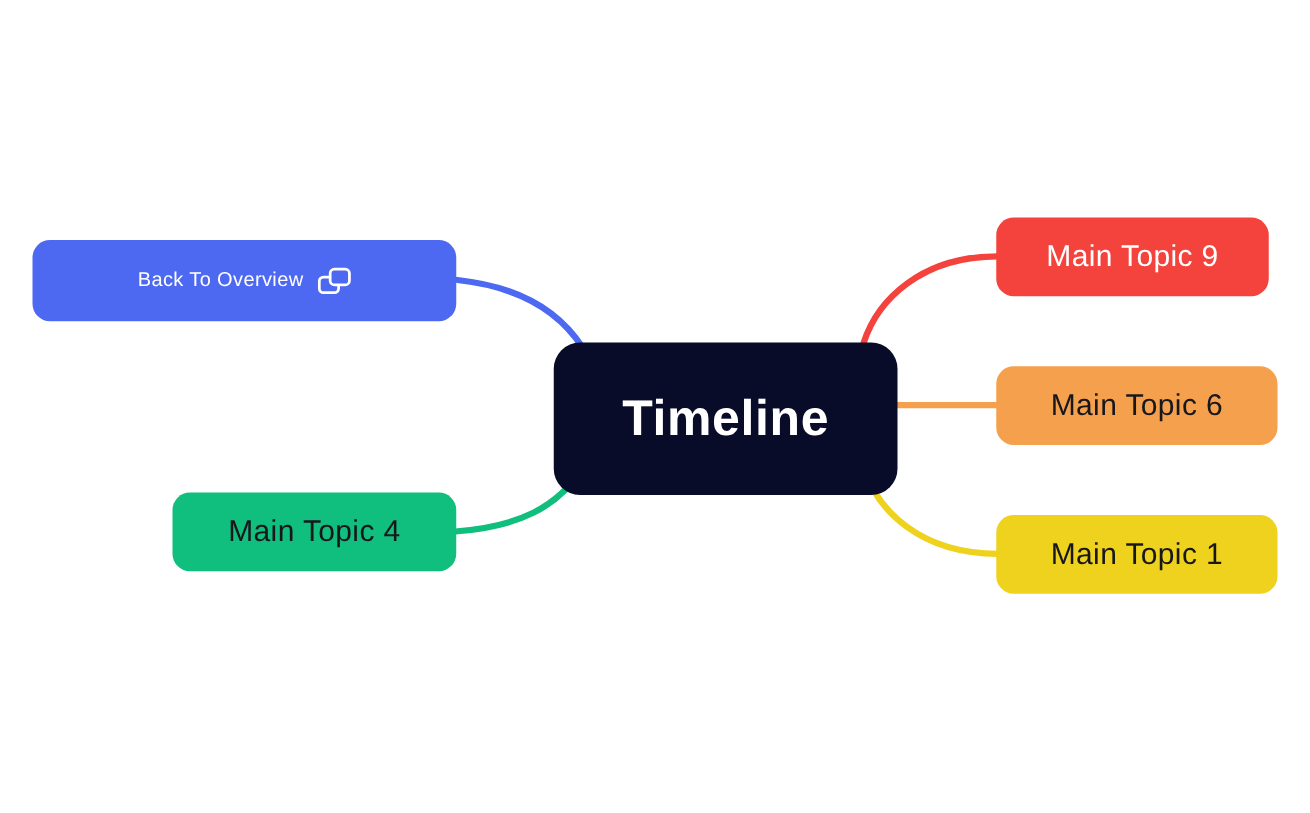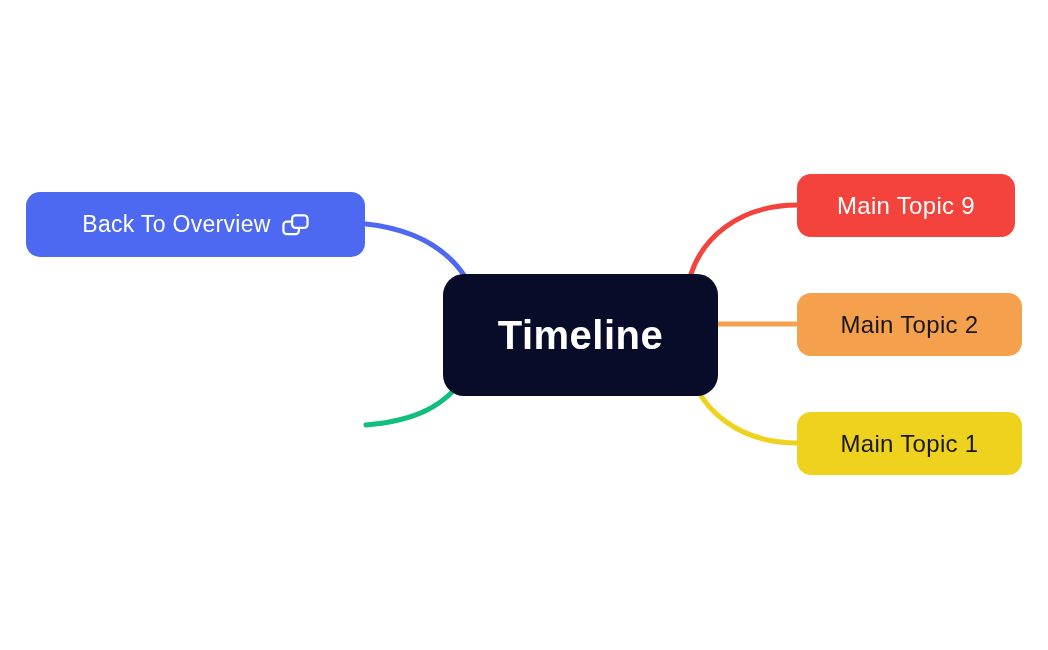--- a/index.html
+++ b/index.html
@@ -39,21 +39,21 @@
     letter-spacing: 0.3px;
     white-space: nowrap;
     cursor: default;
   }
   .node-back {
     left: 26px; top: 192px;
     width: 339px; height: 65px;
     background: #4D68F1;
     color: #ffffff;
     gap: 11px;
-    font-size: 23px;
+    font-size: 16px;
   }
   .node-center {
     left: 443px; top: 274px;
     width: 275px; height: 122px;
     background: #080C28;
     color: #ffffff;
     border-radius: 21px;
     font-size: 40px;
     font-weight: 700;
     letter-spacing: 0.5px;
@@ -114,21 +114,24 @@
 
   <div class="node node-center">
     <span>Timeline</span>
   </div>
 
   <div class="node node-topic1">
     <span>Main Topic 9</span>
   </div>
 
   <div class="node node-topic2">
-    <span>Main Topic 2</span>
+    <span>Main Topic 6</span>
   </div>
 
   <div class="node node-topic3">
     <span>Main Topic 1</span>
   </div>
 
+  <div class="node node-topic4">
+    <span>Main Topic 4</span>
+  </div>
 
 </div>
 
 </body></html>

